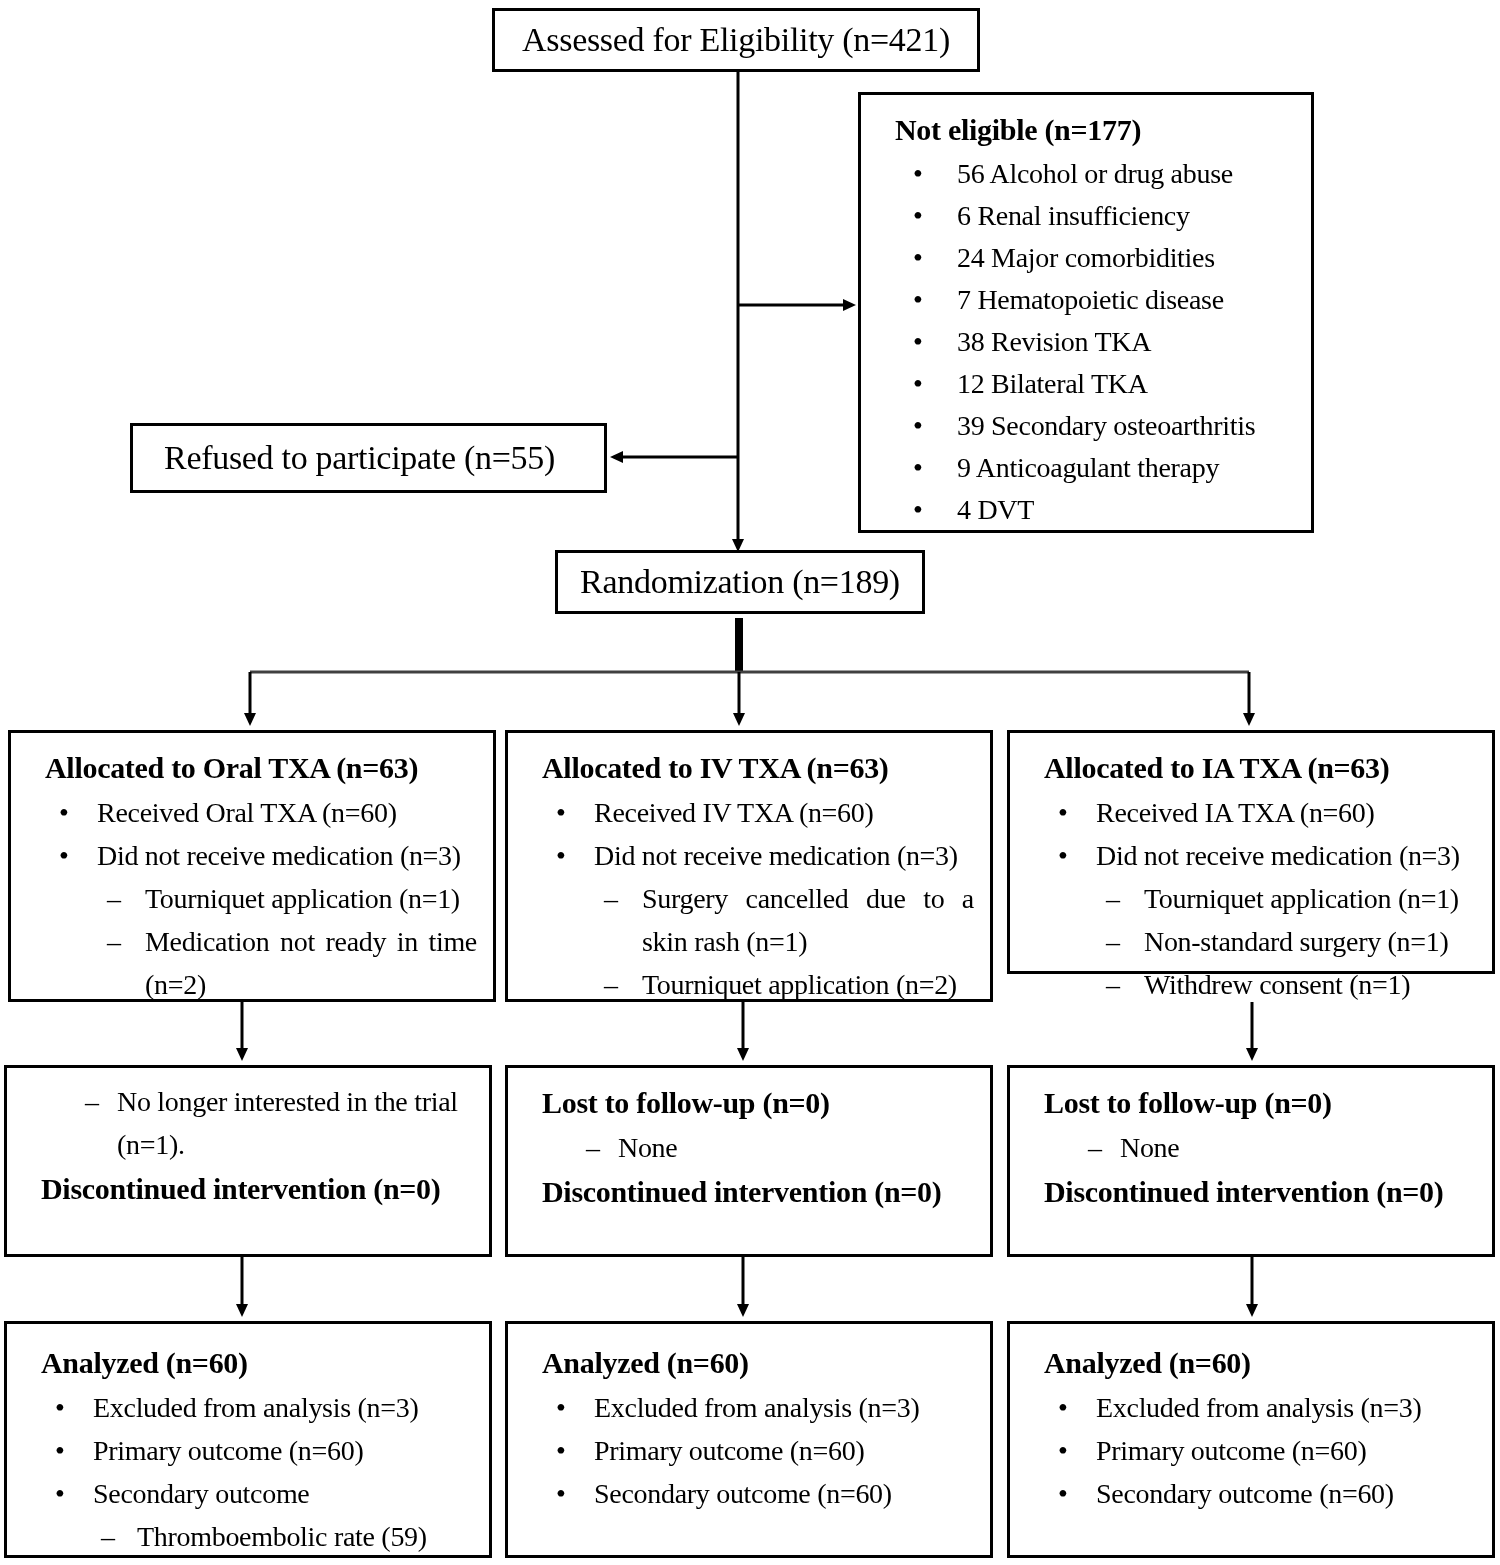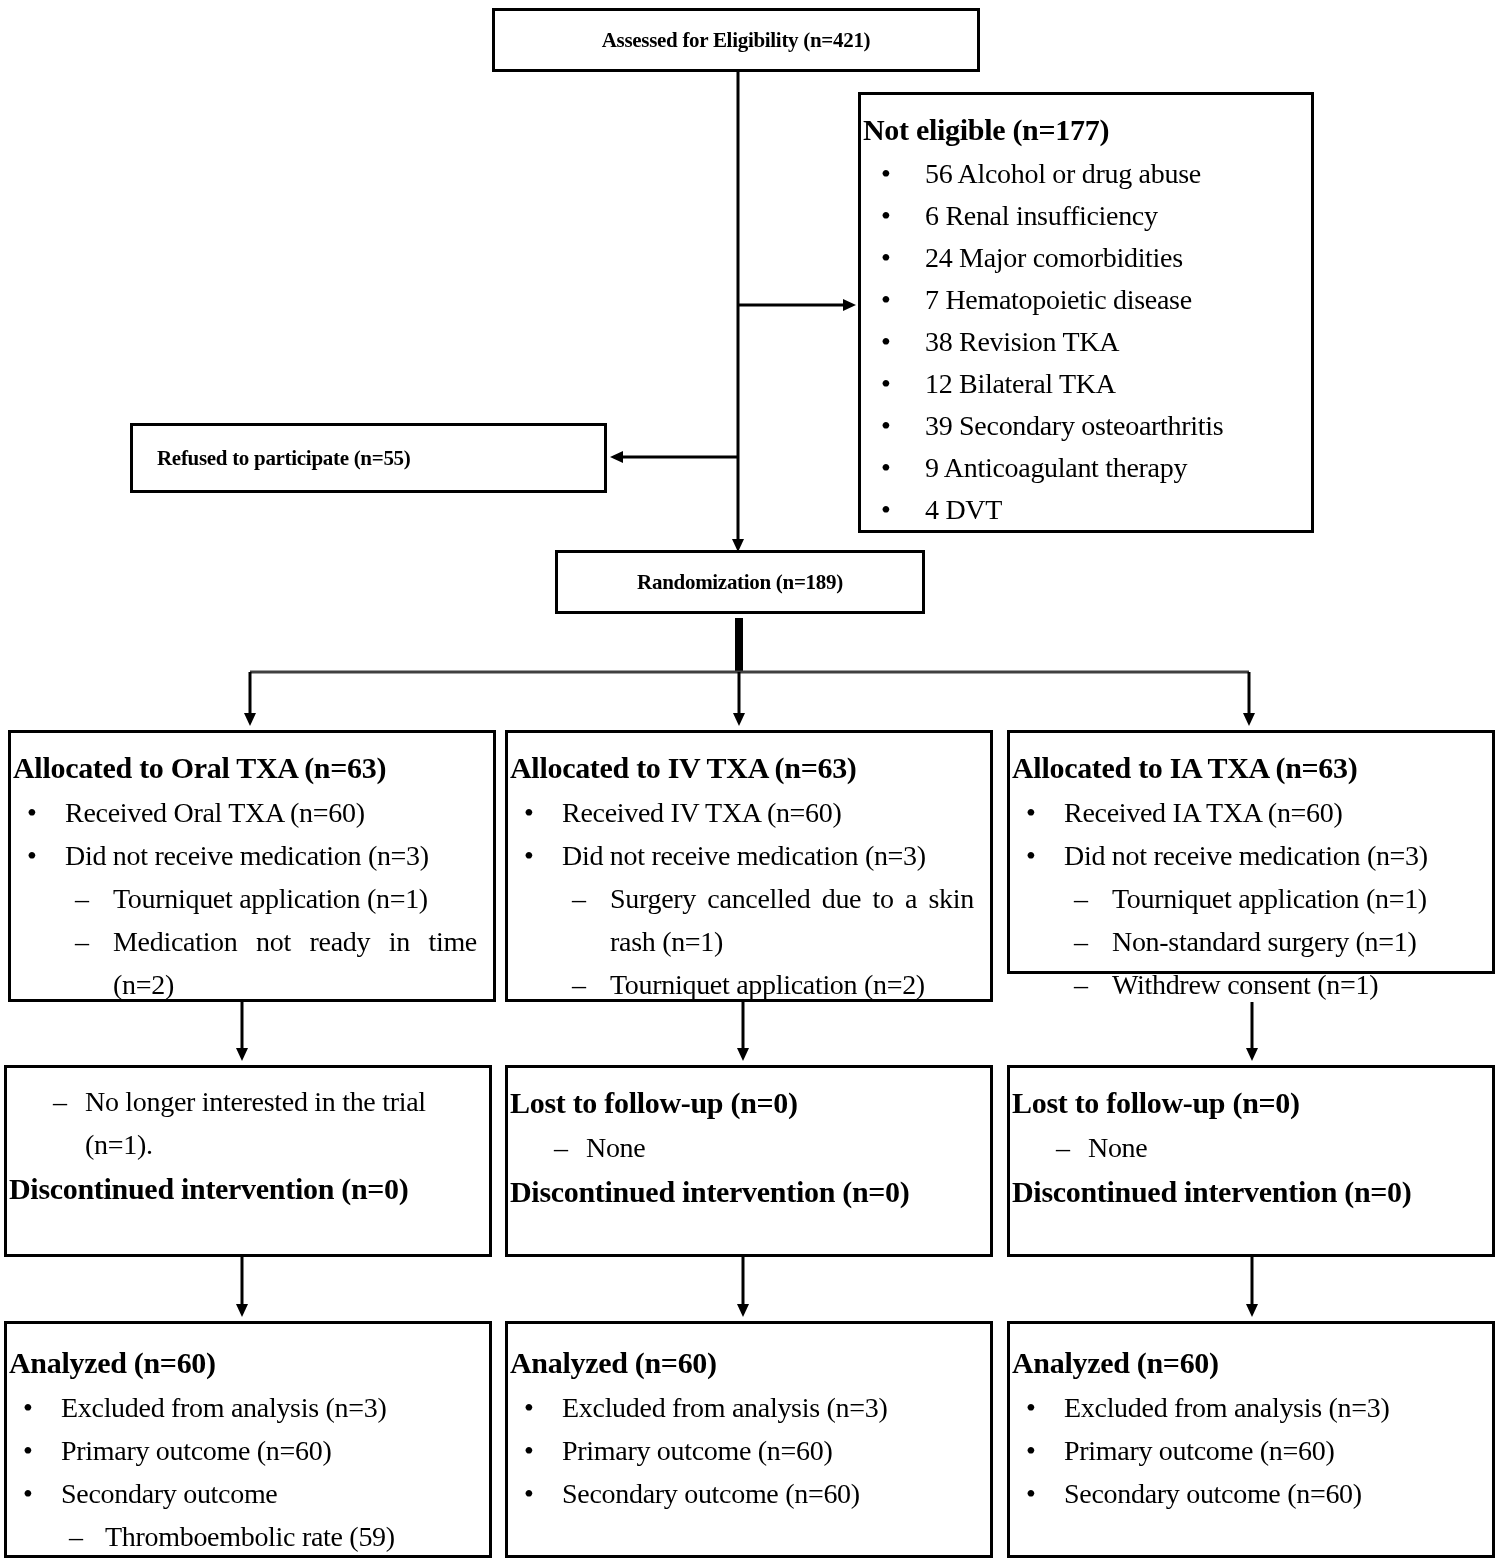--- a/index.html
+++ b/index.html
@@ -10,22 +10,22 @@
     color:#000;
   }
   .canvas { position:relative; width:1500px; height:1565px; background:#fff; overflow:hidden; }
   svg.wires { position:absolute; left:0; top:0; z-index:0; }
   .box {
     position:absolute; background:#fff; border:3px solid #000; z-index:1;
     letter-spacing:-0.3px;
   }
   .center-box { display:flex; align-items:center; }
   .h-center { justify-content:center; }
-  .title-lg { font-size:21px; font-weight:700; white-space:nowrap; }
-  .pad { padding:12px 16px 8px 2px; }
+  .title-lg { font-size:34px; font-weight:400; white-space:nowrap; }
+  .pad { padding:12px 16px 8px 34px; }
   .box-head { font-size:30px; font-weight:700; line-height:46px; }
   .li { position:relative; font-size:28px; line-height:43px; }
   .li .mk { position:absolute; top:0; }
   .bullet { padding-left:52px; }
   .bullet .mk { left:14px; }
   .dash { padding-left:100px; }
   .dash .mk { left:62px; }
   .ne-li { position:relative; font-size:28px; line-height:42px; padding-left:62px; }
   .ne-li .mk { position:absolute; left:18px; top:0; }
   .fu-dash { padding-left:76px; }
@@ -79,21 +79,21 @@
     <div class="ne-li"><span class="mk">•</span><span>6 Renal insufficiency</span></div>
     <div class="ne-li"><span class="mk">•</span><span>24 Major comorbidities</span></div>
     <div class="ne-li"><span class="mk">•</span><span>7 Hematopoietic disease</span></div>
     <div class="ne-li"><span class="mk">•</span><span>38 Revision TKA</span></div>
     <div class="ne-li"><span class="mk">•</span><span>12 Bilateral TKA</span></div>
     <div class="ne-li"><span class="mk">•</span><span>39 Secondary osteoarthritis</span></div>
     <div class="ne-li"><span class="mk">•</span><span>9 Anticoagulant therapy</span></div>
     <div class="ne-li"><span class="mk">•</span><span>4 DVT</span></div>
   </div>
 
-  <div class="box center-box" style="left:130px;top:423px;width:477px;height:70px;padding-left:24px">
+  <div class="box center-box" style="left:130px;top:423px;width:477px;height:70px;padding-left:31px">
     <span class="title-lg">Refused to participate (n=55)</span>
   </div>
 
   <div class="box center-box h-center" style="left:555px;top:550px;width:370px;height:64px">
     <span class="title-lg">Randomization (n=189)</span>
   </div>
 
   <div class="box pad" style="left:8px;top:730px;width:488px;height:272px">
     <div class="box-head">Allocated to Oral TXA (n=63)</div>
     <div class="li bullet justify"><span class="mk">•</span><span>Received Oral TXA (n=60)</span></div>

